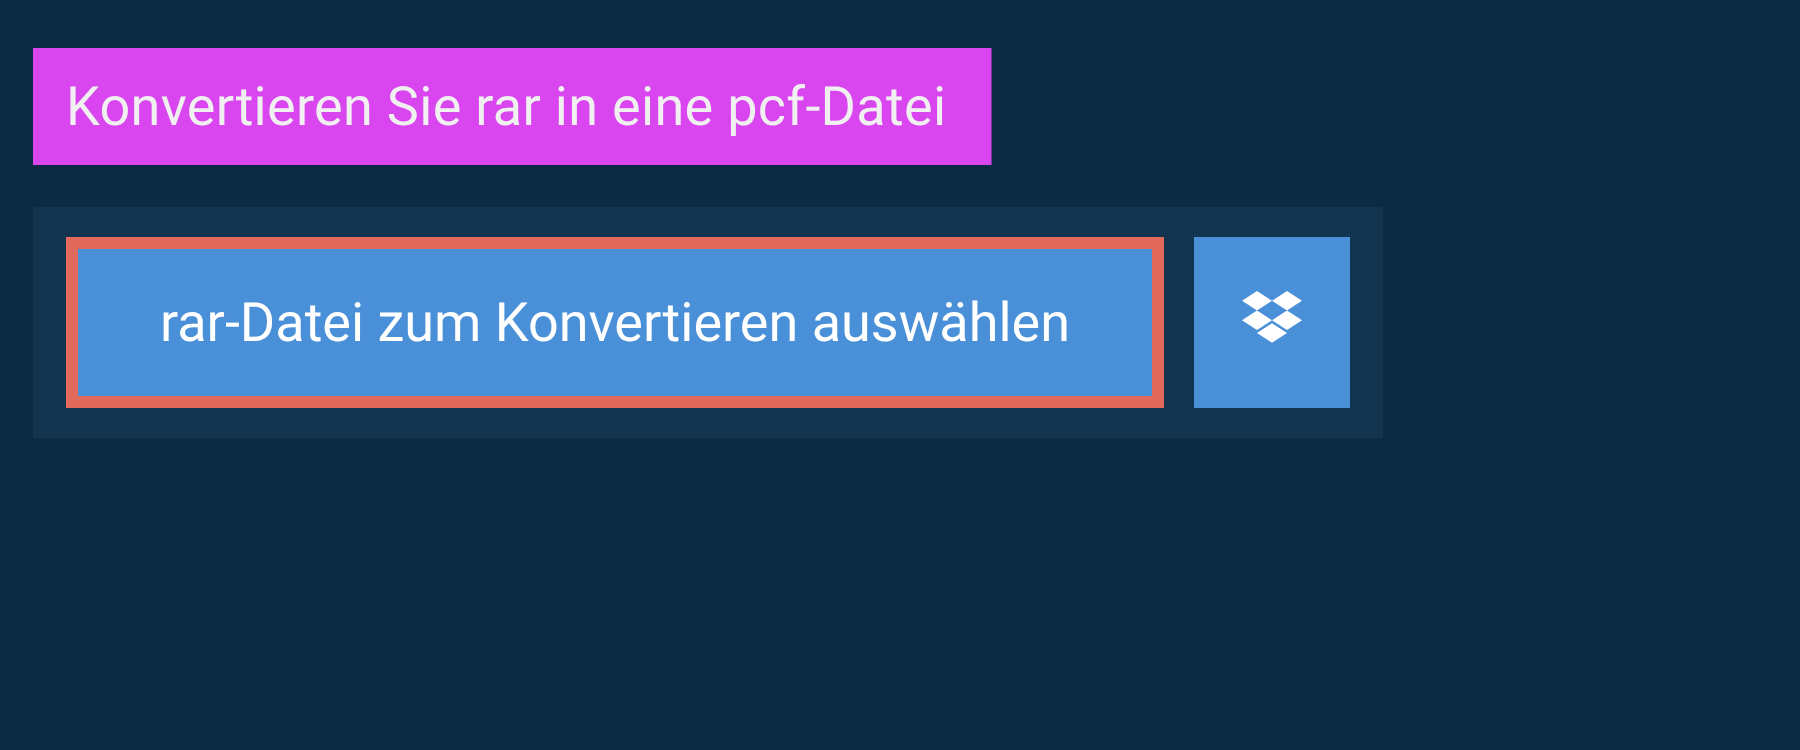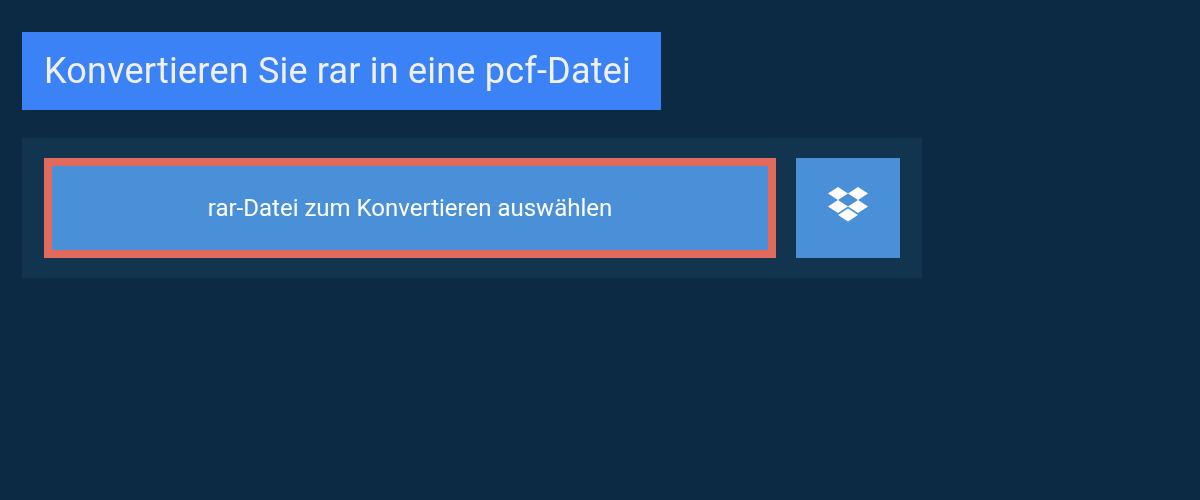--- a/index.html
+++ b/index.html
@@ -11,21 +11,21 @@
       width: 1200px;
       height: 500px;
       background-color: #0c2a44;
       font-family: -apple-system, BlinkMacSystemFont, "Segoe UI", Roboto, Helvetica, Arial, sans-serif;
       overflow: hidden;
     }
     .container {
       padding: 32px 22px;
     }
     .title-bar {
-      background-color: #3b82f6;
+      background-color: #d946ef;
       display: inline-block;
       padding: 18px 30px 18px 22px;
     }
     .title-text {
       color: #f0f0f0;
       font-size: 36px;
       font-weight: 400;
       letter-spacing: 0.2px;
     }
     .upload-panel {
@@ -42,21 +42,21 @@
       border: 8px solid #e16a5c;
       flex: 1;
       display: flex;
       align-items: center;
       justify-content: center;
       padding: 28px 20px;
       cursor: pointer;
     }
     .select-button-text {
       color: #ffffff;
-      font-size: 24px;
+      font-size: 36px;
       font-weight: 400;
     }
     .dropbox-button {
       background-color: #4a90d9;
       width: 104px;
       display: flex;
       align-items: center;
       justify-content: center;
       cursor: pointer;
     }

